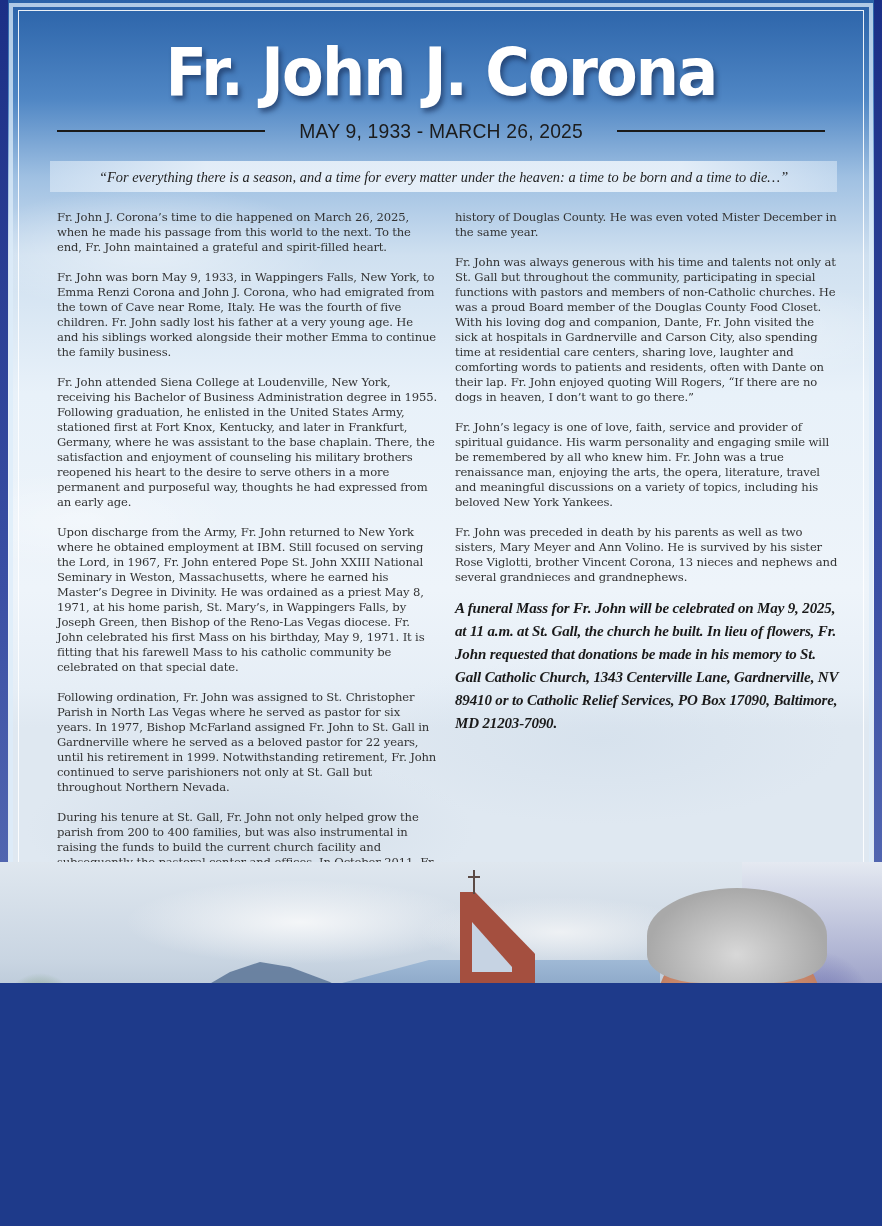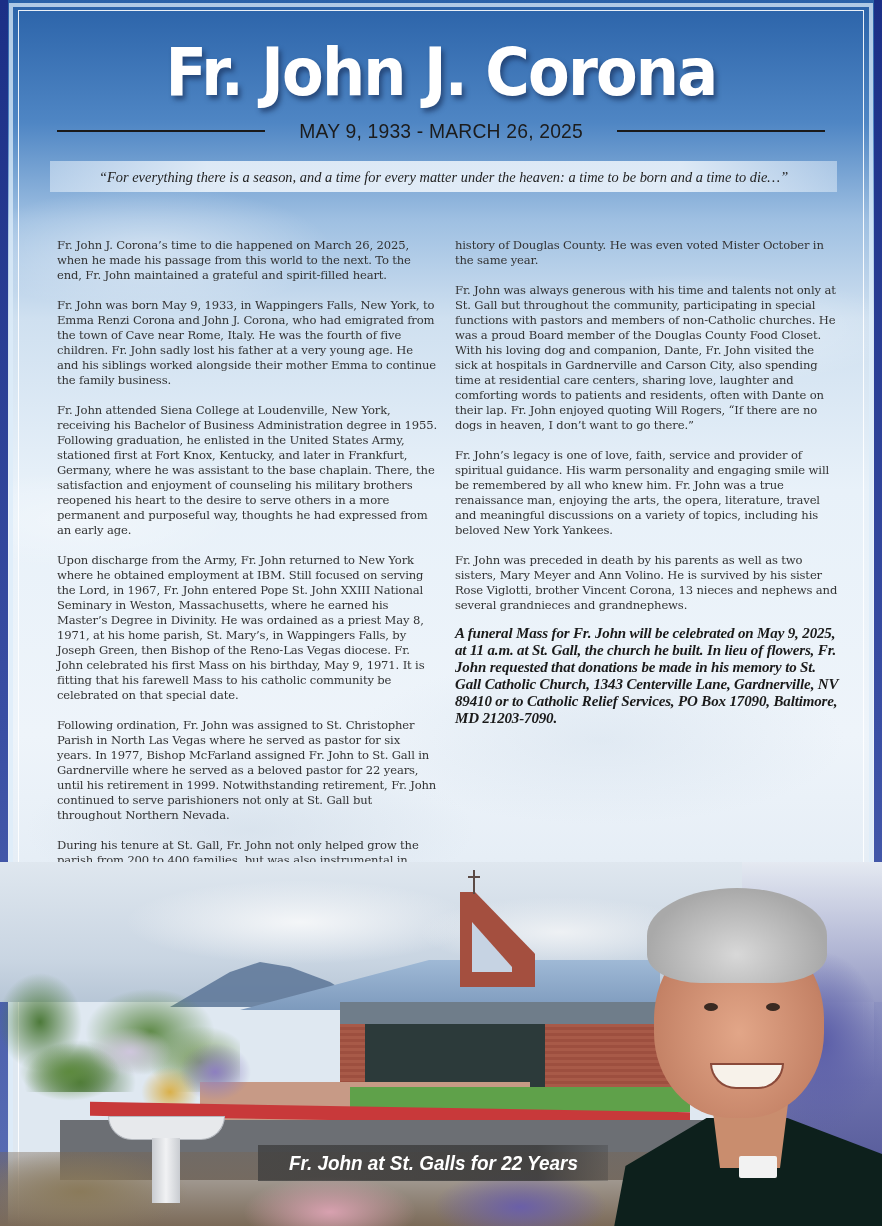--- a/index.html
+++ b/index.html
@@ -1,18 +1,18 @@
 <!DOCTYPE html>
 <html><head>
 <meta charset="utf-8">
 <style>
   html, body { margin: 0; padding: 0; }
   body { width: 882px; height: 1226px; overflow: hidden; background: #1e3a8a; }
   .page {
-    position: relative; width: 882px; height: 1226px; overflow: hidden;
+    position: relative; width: 882px; height: 983px; overflow: hidden;
     background: linear-gradient(180deg, #2a62a8 0%, #4f86c4 10%, #9fc0e2 18%, #cfe0f0 26%, #e8f1f9 40%, #eef4fa 60%, #e6eef6 70%, #dfe8f1 74%);
   }
   .side-l { position:absolute; left:0; top:0; width:8px; height:100%; background: linear-gradient(180deg,#1b2f86,#3a4fa4 60%,#5b6fb5); }
   .side-r { position:absolute; right:0; top:0; width:8px; height:100%; background: linear-gradient(180deg,#1b2f86,#3a4fa4 60%,#5b6fb5); }
   .frame-outer { position:absolute; left:9px; top:3px; right:9px; bottom:-10px; border:4px solid rgba(220,236,250,0.75); border-bottom:none; }
   .frame-inner { position:absolute; left:18px; top:10px; right:18px; bottom:-10px; border:1px solid rgba(255,255,255,0.9); border-bottom:none; }
   .clouds {
     position:absolute; left:0; top:0; width:100%; height:100%;
     background:
       radial-gradient(ellipse 260px 90px at 150px 250px, rgba(255,255,255,0.45), transparent 70%),
@@ -29,25 +29,25 @@
   }
   .date-row { position:absolute; left:57px; right:57px; top:116px; height:30px; display:flex; align-items:center; gap:22px; }
   .date-row .rule { flex:1; height:2px; background:#1a1a1a; }
   .date-row .dates { font-family:"Liberation Sans", sans-serif; font-size:21px; color:#1c1c1c; letter-spacing:0.2px; white-space:nowrap; transform:scaleX(0.92); }
   .quote-band {
     position:absolute; left:50px; right:45px; top:161px; height:31px;
     background: linear-gradient(90deg, rgba(230,240,250,0.55), rgba(240,246,252,0.85) 20%, rgba(240,246,252,0.85) 80%, rgba(230,240,250,0.5));
     display:flex; align-items:center; justify-content:center;
   }
   .quote-band span { font-family:"Liberation Serif", serif; font-style:italic; font-size:15.5px; color:#222; white-space:nowrap; transform: scaleX(0.93); }
-  .col { position:absolute; top:210px; width:380px; font-family:"DejaVu Serif", serif; font-size:11.6px; line-height:15px; color:#333; letter-spacing:-0.15px;margin-top:28px; }
+  .col { position:absolute; top:210px; width:380px; font-family:"DejaVu Serif", serif; font-size:11.6px; line-height:15px; color:#333; letter-spacing:-0.15px; }
   .col.left { left:57px; }
   .col.right { left:455px; width:385px; }
   .col p { margin:0 0 15px 0; }
-  .col p.funeral { font-family:"Liberation Serif", serif; font-weight:bold; font-style:italic; font-size:15px; line-height:17px; color:#1a1a1a; margin-top:-3px; }
+  .col p.funeral { font-family:"Liberation Serif", serif; font-weight:bold; font-style:italic; font-size:15px; line-height:23px; color:#1a1a1a; margin-top:-3px; }
   .photo-area { position:absolute; left:0; top:862px; width:882px; height:364px; overflow:hidden; }
   .sky { position:absolute; left:0; top:0; width:100%; height:140px;
     background: radial-gradient(ellipse 250px 60px at 300px 60px, #f4f6f8, transparent 70%), radial-gradient(ellipse 200px 50px at 560px 70px, #eef1f4, transparent 70%), linear-gradient(180deg,#dfe7ef,#c9d5e2 70%, #b7c6d6);
   }
   .mountain { position:absolute; left:170px; top:95px; width:200px; height:50px; background:#5a7496; clip-path: polygon(0 100%, 30% 30%, 45% 10%, 60% 20%, 80% 50%, 100% 100%); opacity:0.85; }
   .trees-left { position:absolute; left:0; top:80px; width:240px; height:150px;
     background: radial-gradient(ellipse 60px 70px at 40px 80px, #4d7a3a, transparent 70%), radial-gradient(ellipse 90px 60px at 150px 90px, #5f8a48, transparent 72%), radial-gradient(ellipse 70px 50px at 200px 120px, #7a9a5a, transparent 72%), radial-gradient(ellipse 80px 60px at 80px 140px, #3f6a30, transparent 70%);
   }
   .roof { position:absolute; left:240px; top:98px; width:420px; height:50px; background: linear-gradient(180deg,#9fb9d6,#7d9abd); clip-path: polygon(0 100%, 45% 0, 100% 0, 100% 100%); }
   .tower { position:absolute; left:460px; top:30px; width:75px; height:95px; background:#a44f3f; clip-path: polygon(0 0, 20% 0, 100% 65%, 100% 100%, 0 100%); }
@@ -112,21 +112,21 @@
   <div class="col left">
     <p>Fr. John J. Corona’s time to die happened on March 26, 2025, when he made his passage from this world to the next. To the end, Fr. John maintained a grateful and spirit-filled heart.</p>
     <p>Fr. John was born May 9, 1933, in Wappingers Falls, New York, to Emma Renzi Corona and John J. Corona, who had emigrated from the town of Cave near Rome, Italy. He was the fourth of five children. Fr. John sadly lost his father at a very young age. He and his siblings worked alongside their mother Emma to continue the family business.</p>
     <p>Fr. John attended Siena College at Loudenville, New York, receiving his Bachelor of Business Administration degree in 1955. Following graduation, he enlisted in the United States Army, stationed first at Fort Knox, Kentucky, and later in Frankfurt, Germany, where he was assistant to the base chaplain. There, the satisfaction and enjoyment of counseling his military brothers reopened his heart to the desire to serve others in a more permanent and purposeful way, thoughts he had expressed from an early age.</p>
     <p>Upon discharge from the Army, Fr. John returned to New York where he obtained employment at IBM. Still focused on serving the Lord, in 1967, Fr. John entered Pope St. John XXIII National Seminary in Weston, Massachusetts, where he earned his Master’s Degree in Divinity. He was ordained as a priest May 8, 1971, at his home parish, St. Mary’s, in Wappingers Falls, by Joseph Green, then Bishop of the Reno-Las Vegas diocese. Fr. John celebrated his first Mass on his birthday, May 9, 1971. It is fitting that his farewell Mass to his catholic community be celebrated on that special date.</p>
     <p>Following ordination, Fr. John was assigned to St. Christopher Parish in North Las Vegas where he served as pastor for six years. In 1977, Bishop McFarland assigned Fr. John to St. Gall in Gardnerville where he served as a beloved pastor for 22 years, until his retirement in 1999. Notwithstanding retirement, Fr. John continued to serve parishioners not only at St. Gall but throughout Northern Nevada.</p>
     <p>During his tenure at St. Gall, Fr. John not only helped grow the parish from 200 to 400 families, but was also instrumental in raising the funds to build the current church facility and subsequently the pastoral center and offices. In October 2011, Fr. John was selected as one of the 150 most influential people in the 150 year</p>
   </div>
 
   <div class="col right">
-    <p>history of Douglas County. He was even voted Mister October in the same year.</p>
+    <p>history of Douglas County. He was even voted Mister December in the same year.</p>
     <p>Fr. John was always generous with his time and talents not only at St. Gall but throughout the community, participating in special functions with pastors and members of non-Catholic churches. He was a proud Board member of the Douglas County Food Closet. With his loving dog and companion, Dante, Fr. John visited the sick at hospitals in Gardnerville and Carson City, also spending time at residential care centers, sharing love, laughter and comforting words to patients and residents, often with Dante on their lap. Fr. John enjoyed quoting Will Rogers, “If there are no dogs in heaven, I don’t want to go there.”</p>
     <p>Fr. John’s legacy is one of love, faith, service and provider of spiritual guidance. His warm personality and engaging smile will be remembered by all who knew him. Fr. John was a true renaissance man, enjoying the arts, the opera, literature, travel and meaningful discussions on a variety of topics, including his beloved New York Yankees.</p>
     <p>Fr. John was preceded in death by his parents as well as two sisters, Mary Meyer and Ann Volino. He is survived by his sister Rose Viglotti, brother Vincent Corona, 13 nieces and nephews and several grandnieces and grandnephews.</p>
     <p class="funeral">A funeral Mass for Fr. John will be celebrated on May 9, 2025, at 11 a.m. at St. Gall, the church he built. In lieu of flowers, Fr. John requested that donations be made in his memory to St. Gall Catholic Church, 1343 Centerville Lane, Gardnerville, NV 89410 or to Catholic Relief Services, PO Box 17090, Baltimore, MD 21203-7090.</p>
   </div>
 
   <div class="photo-area">
     <div class="sky"></div>
     <div class="mountain"></div>
     <div class="trees-left"></div>

